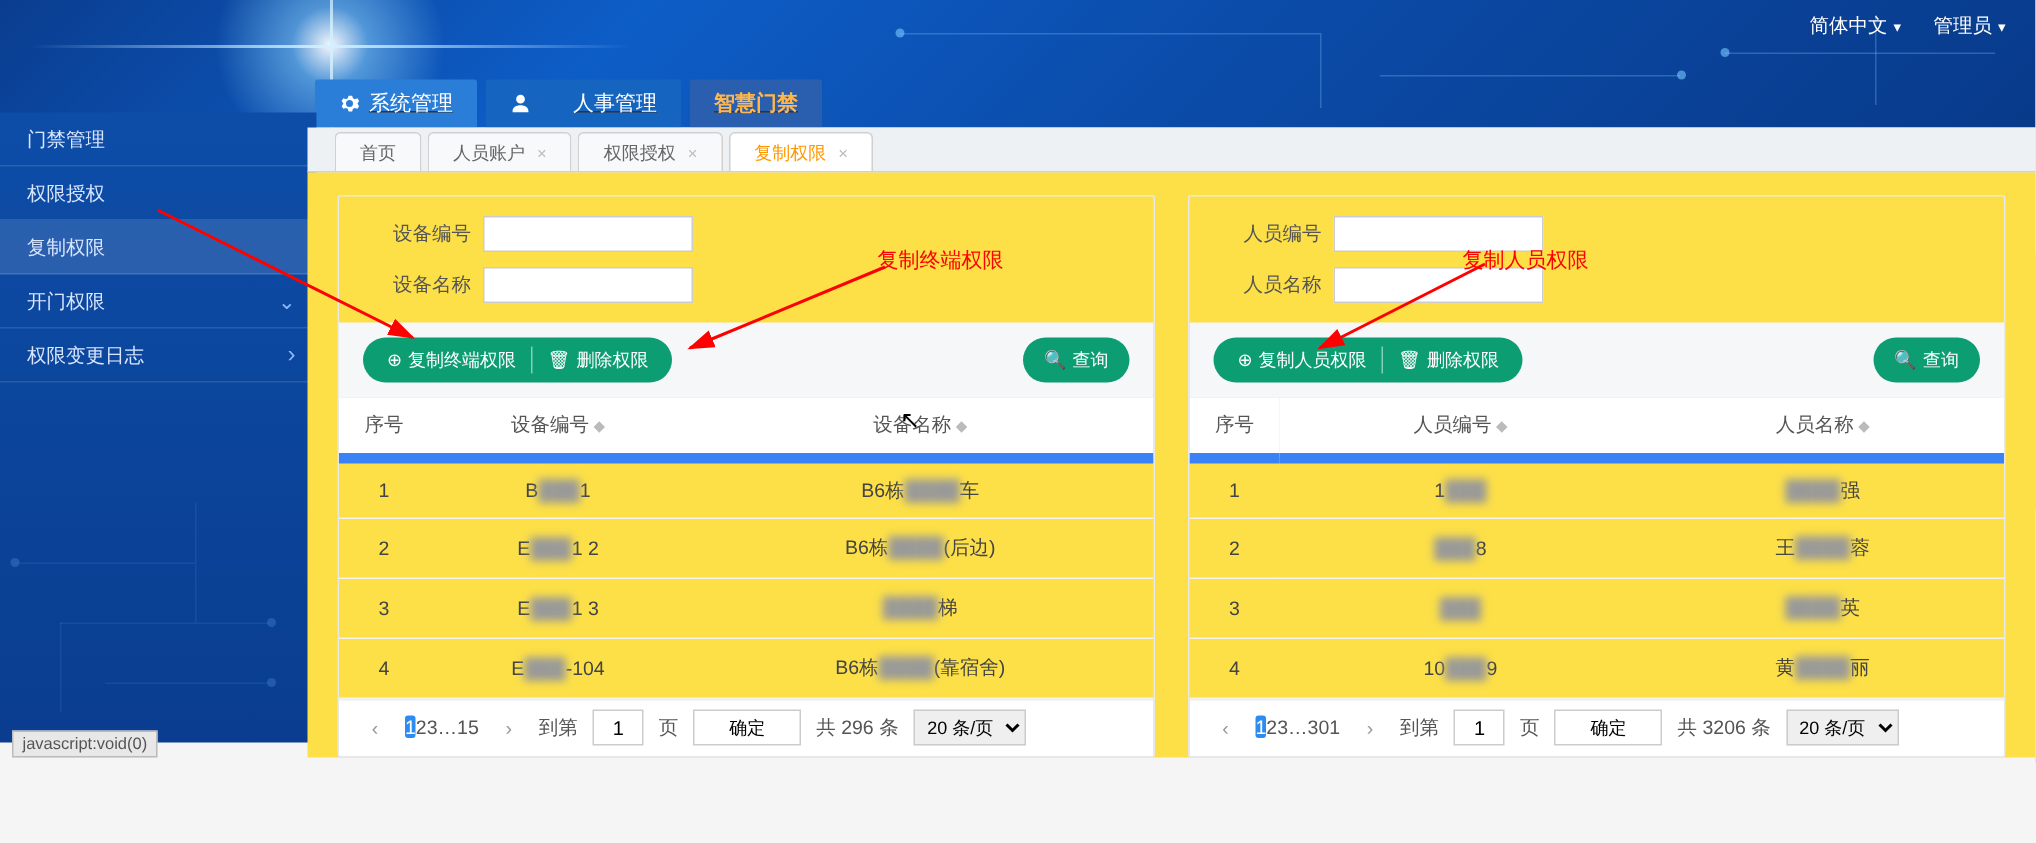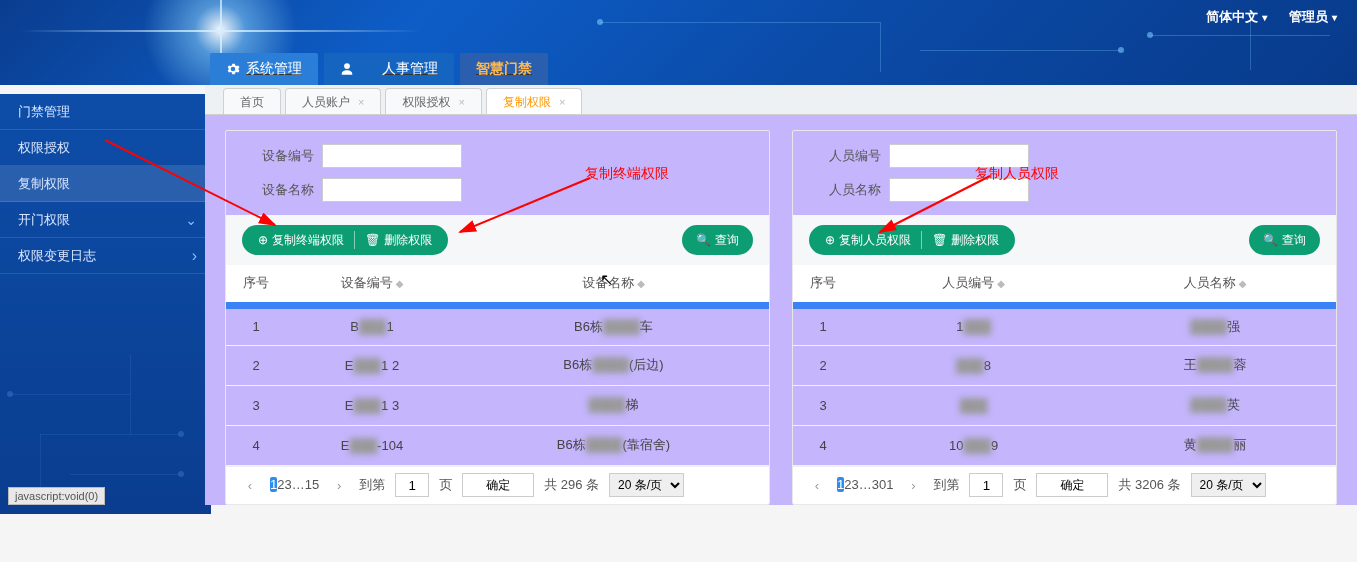--- a/index.html
+++ b/index.html
@@ -10,47 +10,47 @@
 .header-deco { position: absolute; inset: 0; pointer-events: none; }
 .circuit-h { position: absolute; background: rgba(120,200,255,0.3); height: 1px; }
 .circuit-v { position: absolute; background: rgba(120,200,255,0.3); width: 1px; }
 .circuit-dot { position: absolute; width: 6px; height: 6px; border-radius: 50%; background: rgba(120,200,255,0.6); }
 .flare { position: absolute; top: -60px; left: 130px; width: 180px; height: 180px; background: radial-gradient(circle, rgba(255,255,255,0.95) 0%, rgba(150,220,255,0.5) 20%, rgba(0,100,255,0) 60%); }
 .flare::before, .flare::after { content:""; position:absolute; background: linear-gradient(90deg, transparent, rgba(210,240,255,0.9), transparent); }
 .flare::before { width: 400px; height: 2px; top: 90px; left: -110px; }
 .flare::after { width: 2px; height: 300px; left: 90px; top: -60px; background: linear-gradient(180deg, transparent, rgba(210,240,255,0.9), transparent); }
 
 .header-top { position: absolute; top: 8px; right: 20px; color: #fff; font-size: 13px; }
-.header-top-item { display: inline-block; margin-left: 18px; cursor: pointer; font-weight: bold; }
+.header-top-item { display: inline-block; margin-left: 18px; cursor: pointer; }
 .header-top-item .caret { font-size: 10px; margin-left: 4px; }
 
 .header-nav { position: absolute; bottom: 0; left: 210px; display: flex; text-decoration: underline; }
 .nav-btn { display: flex; align-items: center; height: 32px; padding: 0 16px; margin-right: 6px; background: #2b7ed8; color: #fff; font-size: 14px; cursor: pointer; border-radius: 2px 2px 0 0; }
 .nav-btn.active { background: #2b7ed8; }
 .nav-btn.alt { background: #1565c0; gap: 22px; }
 .nav-btn.smart { background: #2a5fb0; color: #ffb74d; font-weight: bold; text-align: center; }
 .nav-btn .ico { margin-right: 6px; fill: #fff; }
 
 
-.sidebar { position: absolute; top: 94px; left: 0; width: 211px; height: 420px; background: linear-gradient(180deg, #0d4da8 0%, #0a3d8f 100%); overflow: hidden; }
+.sidebar { position: absolute; top: 75px; left: 0; width: 211px; height: 420px; background: linear-gradient(180deg, #0d4da8 0%, #0a3d8f 100%); overflow: hidden; }
 .sidebar-deco { position: absolute; inset: 0; pointer-events: none; opacity: 0.35; }
 .side-item { height: 36px; line-height: 36px; padding: 0 18px; color: #d9e6ff; border-bottom: 1px solid rgba(255,255,255,0.12); cursor: pointer; font-size: 13px; position: relative; }
 .side-item.active { background: rgba(255,255,255,0.12); }
 .side-item .chev { position: absolute; right: 14px; top: 0; font-size: 11px; color: #8cb8ff; }
 .side-item .chev.right::after { content: "›"; font-size: 16px; }
 .side-item .chev.down::after { content: "⌄"; font-size: 14px; }
 
 
 .tabs-bar { position: absolute; top: 85px; left: 205px; right: 0; height: 30px; background: #eef1f4; border-bottom: 1px solid #d0d0d0; display: flex; align-items: flex-end; padding-left: 18px; }
 .ctab { height: 26px; line-height: 26px; padding: 0 16px; margin-right: 4px; background: #f8f9fa; border: 1px solid #d0d0d0; border-bottom: none; border-radius: 4px 4px 0 0; font-size: 12px; color: #666; cursor: pointer; position: relative; }
 .ctab.active { background: #fff; color: #ff9800; }
 .ctab .close { margin-left: 8px; color: #bbb; font-size: 11px; }
 
 
-.content { position: absolute; top: 115px; left: 205px; right: 0; bottom: 57px; background: #c4b5fd; display: flex; padding: 15px 20px 0 20px; gap: 22px; }
+.content { position: absolute; top: 115px; left: 205px; right: 0; bottom: 57px; background: #fde047; display: flex; padding: 15px 20px 0 20px; gap: 22px; }
 .panel { flex: 1 1 50%; display: flex; flex-direction: column; border: 1px solid #e8e8e8; border-radius: 2px; overflow: hidden; }
 .panel-filter { padding: 8px 18px; }
 .filter-row { display: flex; align-items: center; height: 34px; }
 .filter-row label { width: 70px; text-align: right; color: #555; font-size: 13px; margin-right: 8px; }
 .filter-row input { height: 24px; width: 140px; border: 1px solid #ccc; padding: 0 6px; font-size: 12px; }
 
 .panel-toolbar { display: flex; align-items: center; padding: 10px 16px; background: #f5f7f8; }
 .btn-pill { display: inline-flex; align-items: center; height: 30px; background: #0d9d73; color: #fff; border-radius: 15px; padding: 0 6px; cursor: pointer; font-size: 12px; }
 .btn-pill .seg { padding: 0 10px; display: flex; align-items: center; }
 .btn-pill .sep { width: 1px; height: 18px; background: rgba(255,255,255,0.5); }

